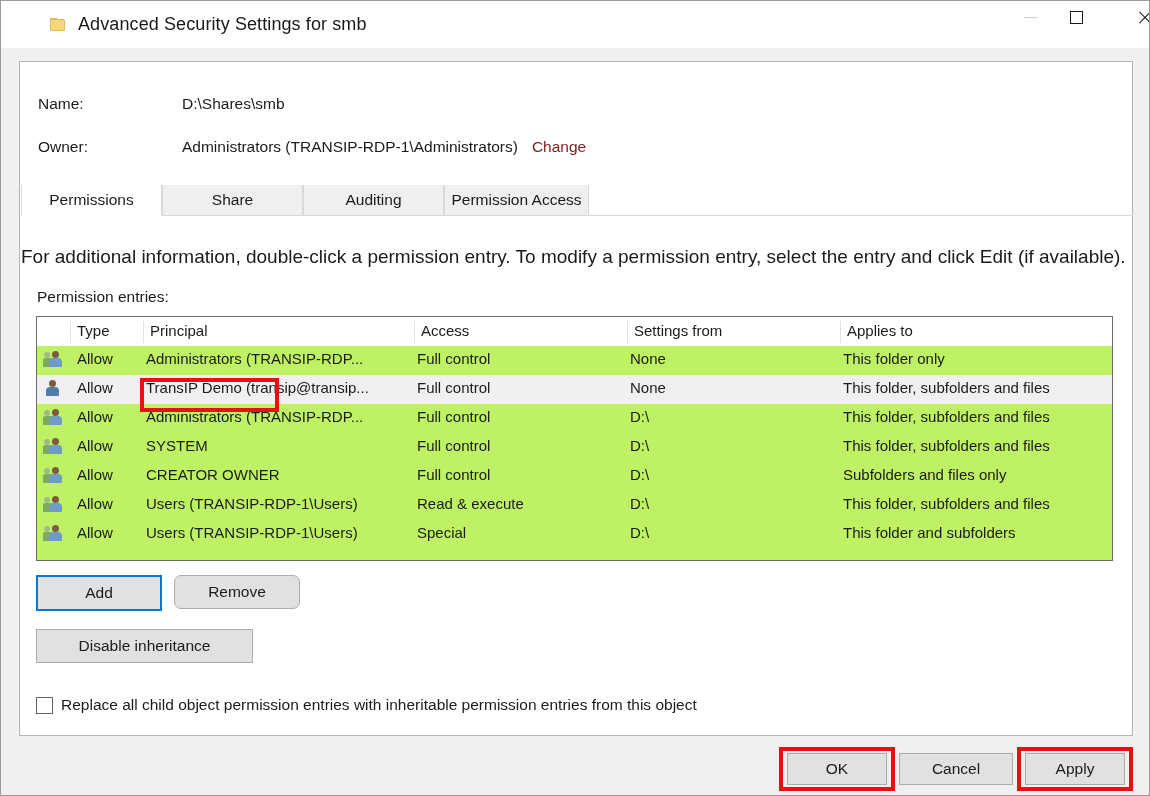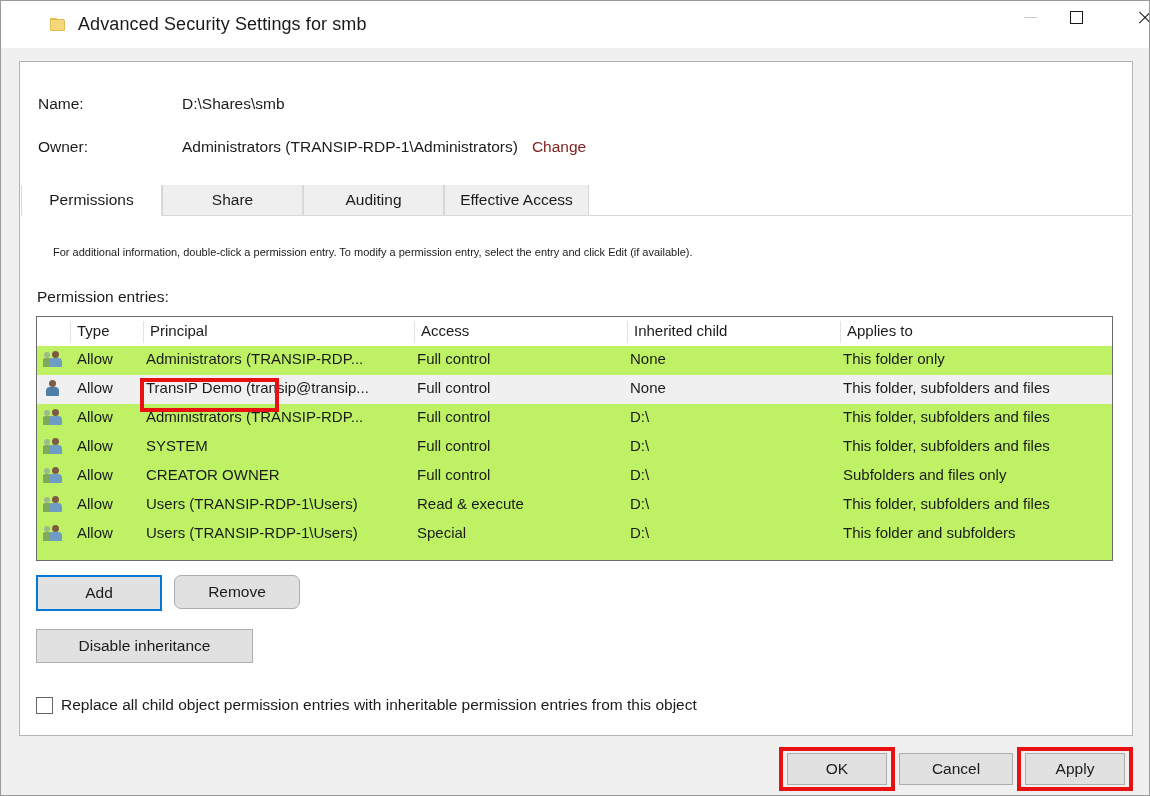--- a/index.html
+++ b/index.html
@@ -172,22 +172,22 @@
     z-index: 3;
   }
   #tab-permissions     { left: 0px;   width: 141px; }
   #tab-share           { left: 141px; width: 141px; }
   #tab-auditing        { left: 282px; width: 141px; }
   #tab-effective       { left: 423px; width: 145px; }
 
   
   #info-text {
     position: absolute;
-    left: 33px; top: 184px;
-    font-size: 11px;
+    left: 1px; top: 184px;
+    font-size: 19px;
     color: #1b1b1b;
     white-space: nowrap;
   }
   #entries-label {
     position: absolute;
     left: 17px; top: 226px;
     font-size: 15.5px;
     color: #1b1b1b;
   }
 
@@ -404,37 +404,37 @@
 
     <div class="kv-row" id="row-owner">
       <span class="kv-label">Owner:</span><span class="kv-value">Administrators (TRANSIP-RDP-1\Administrators)</span><span id="owner-change">Change</span>
     </div>
 
     <div id="tabs">
       <div class="tabstrip-line"></div>
       <div class="tab active" id="tab-permissions">Permissions</div>
       <div class="tab" id="tab-share">Share</div>
       <div class="tab" id="tab-auditing">Auditing</div>
-      <div class="tab" id="tab-effective">Effective Access</div>
+      <div class="tab" id="tab-effective">Permission Access</div>
     </div>
 
     <div id="info-text">For additional information, double-click a permission entry. To modify a permission entry, select the entry and click Edit (if available).</div>
     <div id="entries-label">Permission entries:</div>
 
     <div id="listbox">
       <div id="list-header">
         <div class="hdr-sep" style="left:33px;"></div>
         <div class="hdr-sep" style="left:106px;"></div>
         <div class="hdr-sep" style="left:377px;"></div>
         <div class="hdr-sep" style="left:590px;"></div>
         <div class="hdr-sep" style="left:803px;"></div>
         <div class="hdr-cell" style="left:40px;">Type</div>
         <div class="hdr-cell" style="left:113px;">Principal</div>
         <div class="hdr-cell" style="left:384px;">Access</div>
-        <div class="hdr-cell" style="left:597px;">Inherited child</div>
+        <div class="hdr-cell" style="left:597px;">Settings from</div>
         <div class="hdr-cell" style="left:810px;">Applies to</div>
       </div>
 
       <div class="row">
         <span class="cell c-icon">
           <span class="uicon group">
               <span class="g-head"></span>
               <span class="g-body"></span>
               <span class="b-head"></span>
               <span class="b-body"></span>

